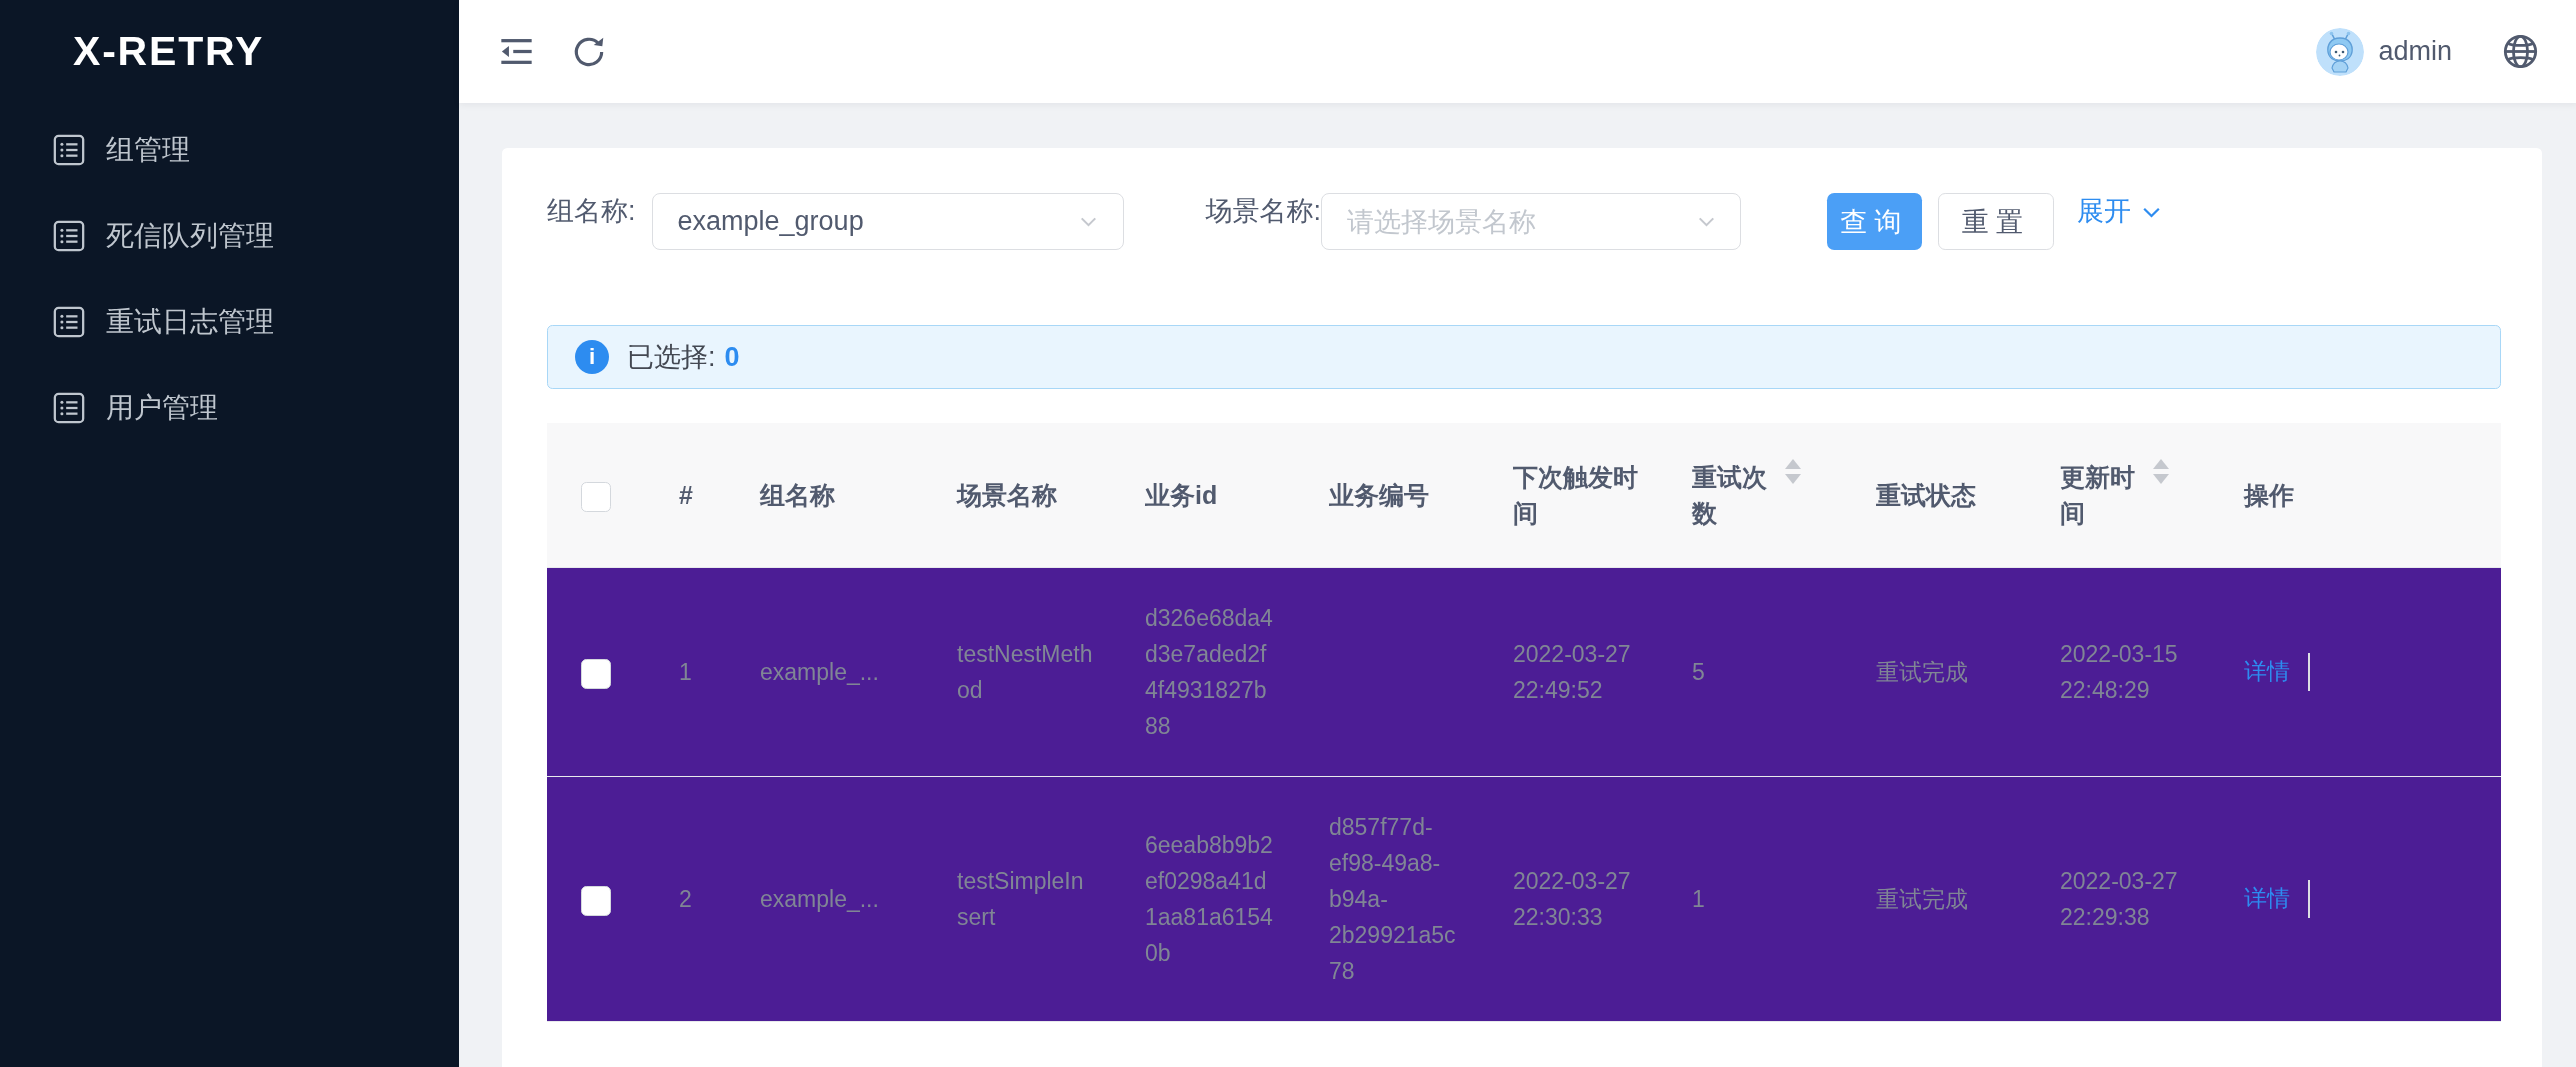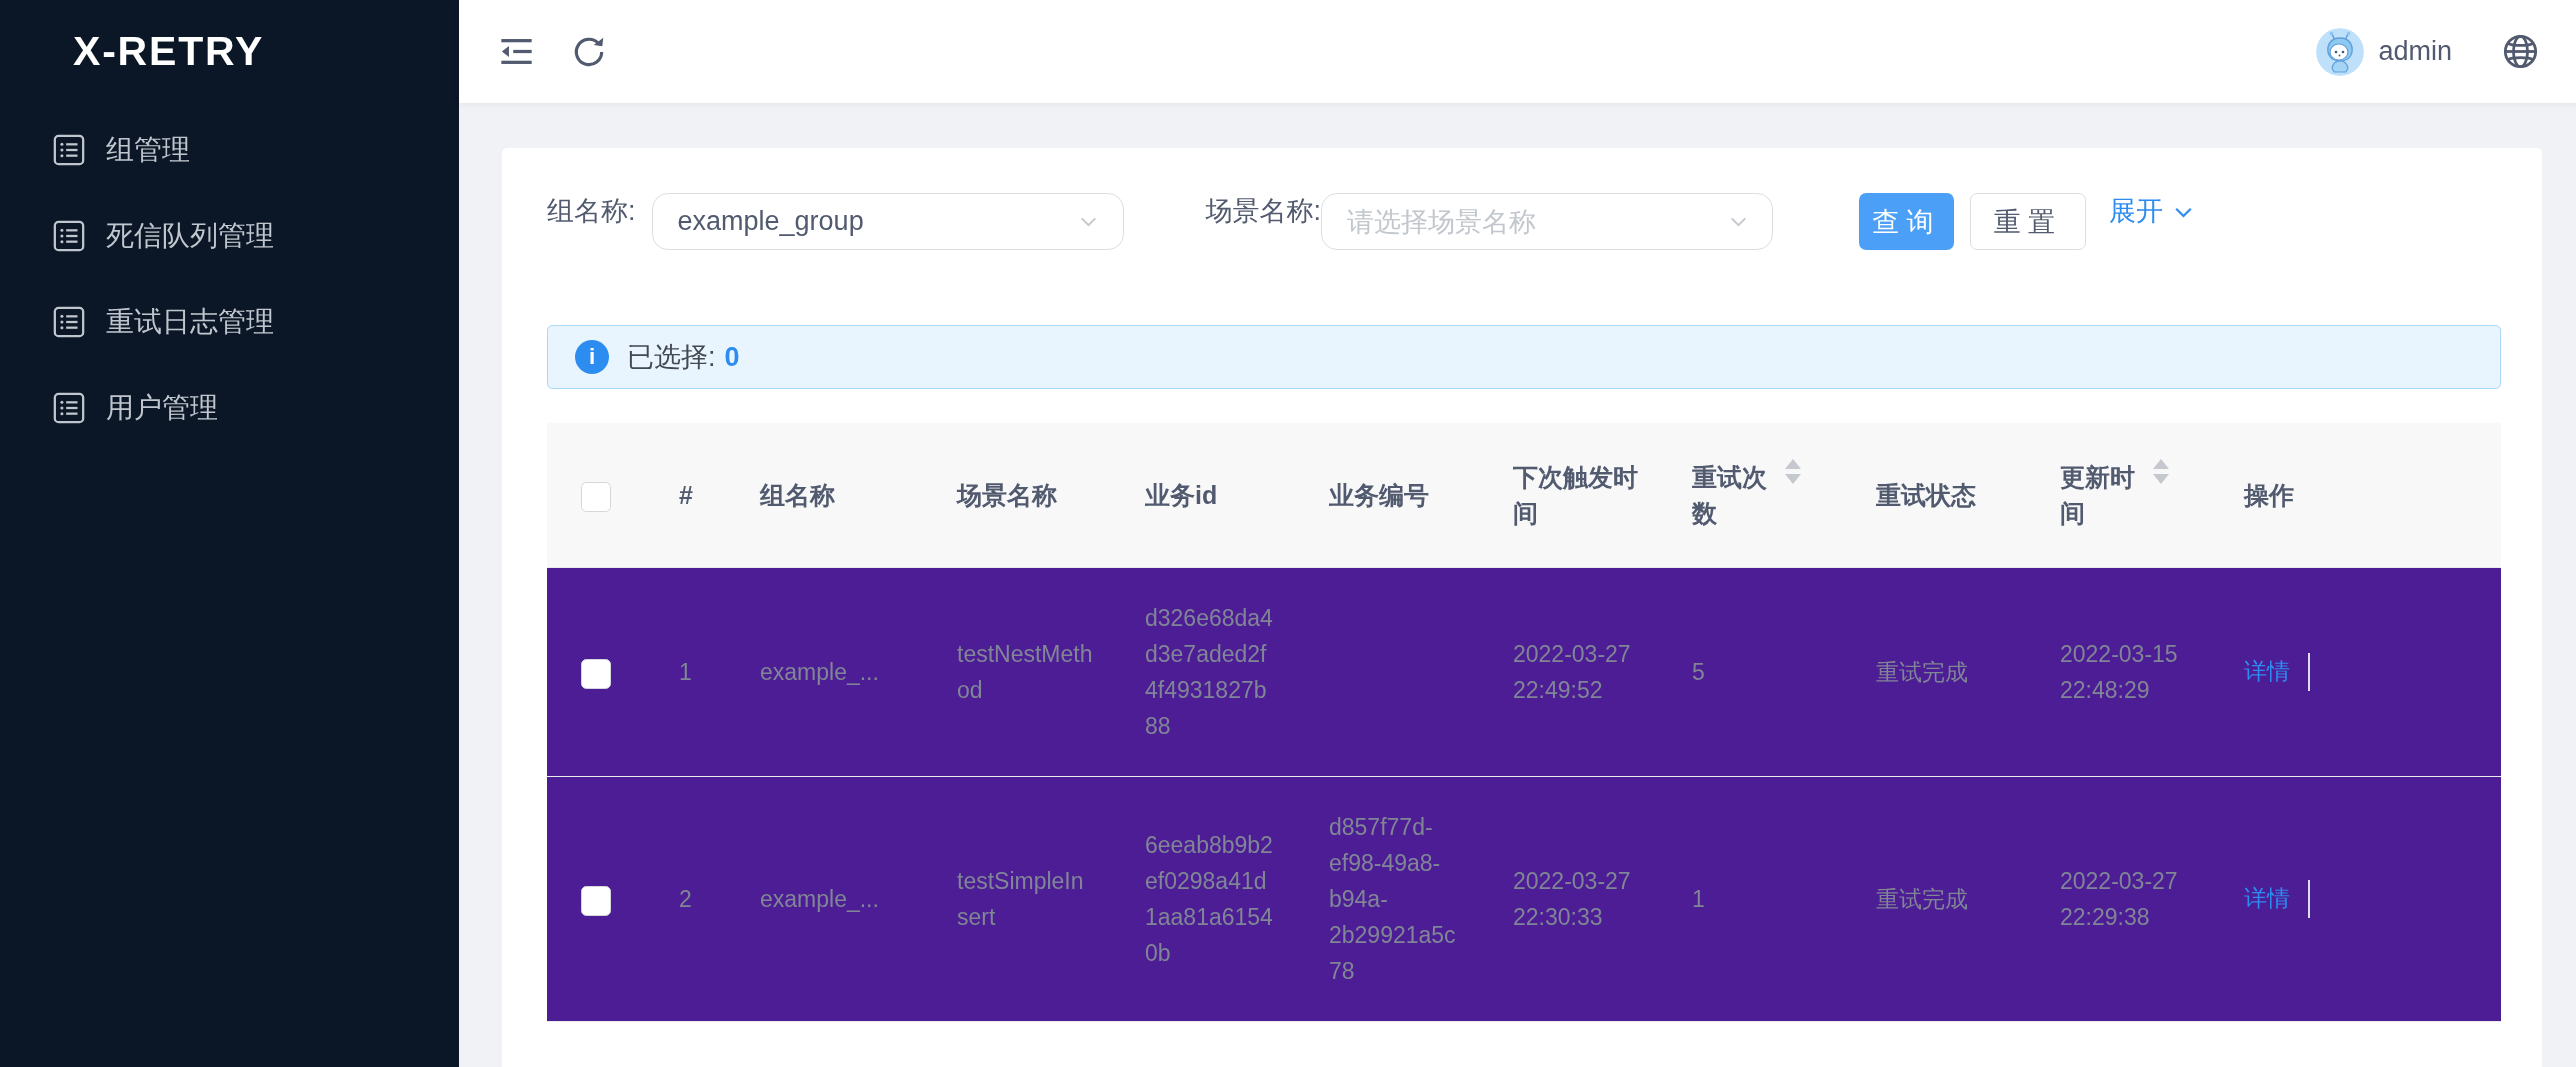--- a/index.html
+++ b/index.html
@@ -73,28 +73,28 @@
     padding:45px 41px 0 45px;
   }
 
   
   .filter-row{display:flex;align-items:flex-start;height:57px;}
   .f-label{font-size:27px;color:var(--text-head);white-space:nowrap;}
   .lbl-group{margin-right:16px;}
   .lbl-scene{margin-left:82px;margin-right:0;}
   .select{
     height:57px;background:#fff;
-    border:1.8px solid #dcdee2;border-radius:16px;
+    border:1.8px solid #dcdee2;border-radius:8px;
     display:flex;align-items:center;padding:0 21.5px 0 25px;
     font-size:27px;color:var(--text-head);cursor:pointer;gap:12px;
   }
   .select .sel-value{flex:1;white-space:nowrap;overflow:hidden;}
   .select.is-placeholder .sel-value{color:#c2c7ce;}
   .select-group{width:472px;}
-  .select-scene{width:452px;}
+  .select-scene{width:420px;}
   .chev{color:#c5c8ce;flex-shrink:0;display:flex;}
   .btn{
     height:57px;border-radius:7.2px;font-size:27px;letter-spacing:7.2px;
     display:flex;align-items:center;justify-content:center;cursor:pointer;
     font-family:inherit;
   }
   .btn-primary{
     width:95px;margin-left:86px;
     background:var(--button-primary);border:none;color:#fff;
   }

